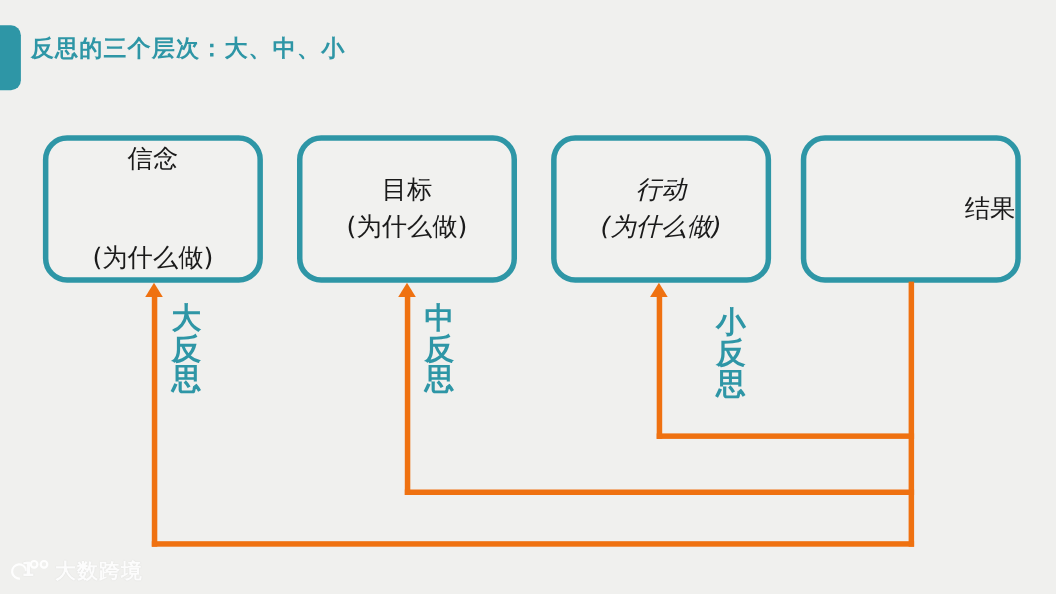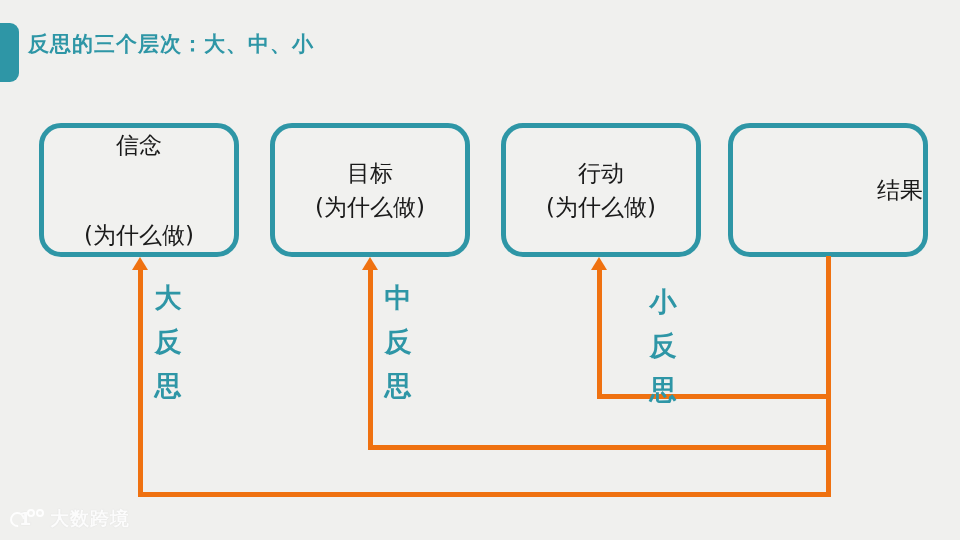--- a/index.html
+++ b/index.html
@@ -25,36 +25,36 @@
     letter-spacing:1px;white-space:nowrap;
   }
   
   .flow-box{
     position:absolute;top:123px;width:200px;height:134px;
     box-sizing:border-box;border:5px solid var(--teal);border-radius:22px;
     background:#F1F1EF;
     display:flex;flex-direction:column;align-items:center;justify-content:center;
     color:var(--box-text);font-size:23px;line-height:34px;text-align:center;
   }
-  .box-1{left:39px;justify-content:space-between;} .box-2{left:270px;} .box-3{left:501px;} .box-4{left:728px;align-items:flex-end;}
+  .box-1{left:39px;justify-content:space-between;} .box-2{left:270px;} .box-3{left:501px;font-style:italic;} .box-4{left:728px;align-items:flex-end;}
   .box-line2:empty{display:none;}
   
   .v-line,.h-line{position:absolute;background:var(--orange);}
   .v-line{width:5px;}
   .h-line{height:5px;}
   .arrow-head{
     position:absolute;width:0;height:0;
     border-left:8px solid transparent;border-right:8px solid transparent;
     border-bottom:13px solid var(--orange);
   }
   
   .v-label{
     position:absolute;width:30px;top:276px;
-    color:var(--teal);font-size:27px;font-weight:bold;line-height:44px;
-    word-break:break-all;text-align:center;
+    color:var(--teal);font-size:27px;font-weight:bold;line-height:28px;
+    word-break:break-all;text-align:right;
   }
   .label-1{left:153px;} .label-2{left:383px;} .label-3{left:611px;top:280px;margin-left:37px;}
   
   .watermark{
     position:absolute;left:10px;bottom:8px;height:26px;
     display:flex;align-items:center;gap:6px;
     color:rgba(255,255,255,0.92);
     text-shadow:0 0 1px rgba(160,160,160,0.35);
   }
   .wm-icon{position:relative;width:34px;height:24px;}

